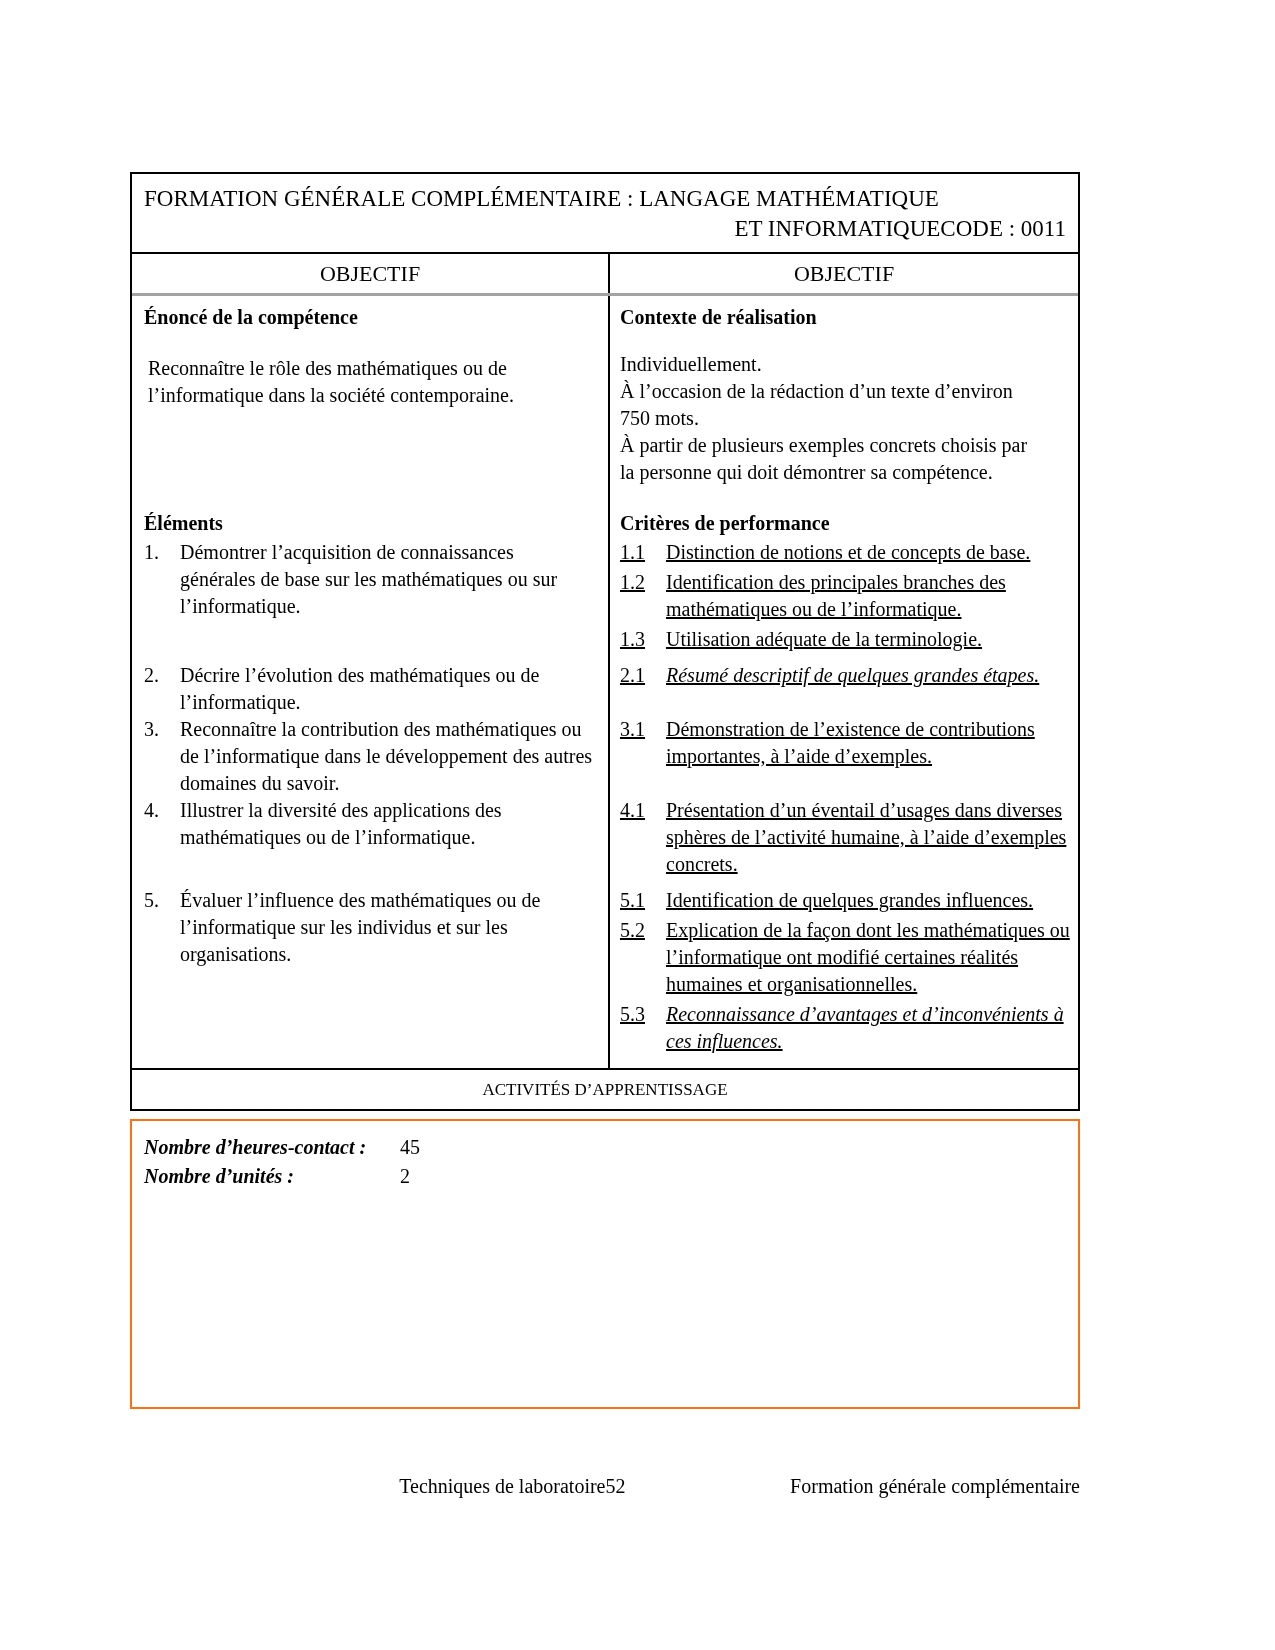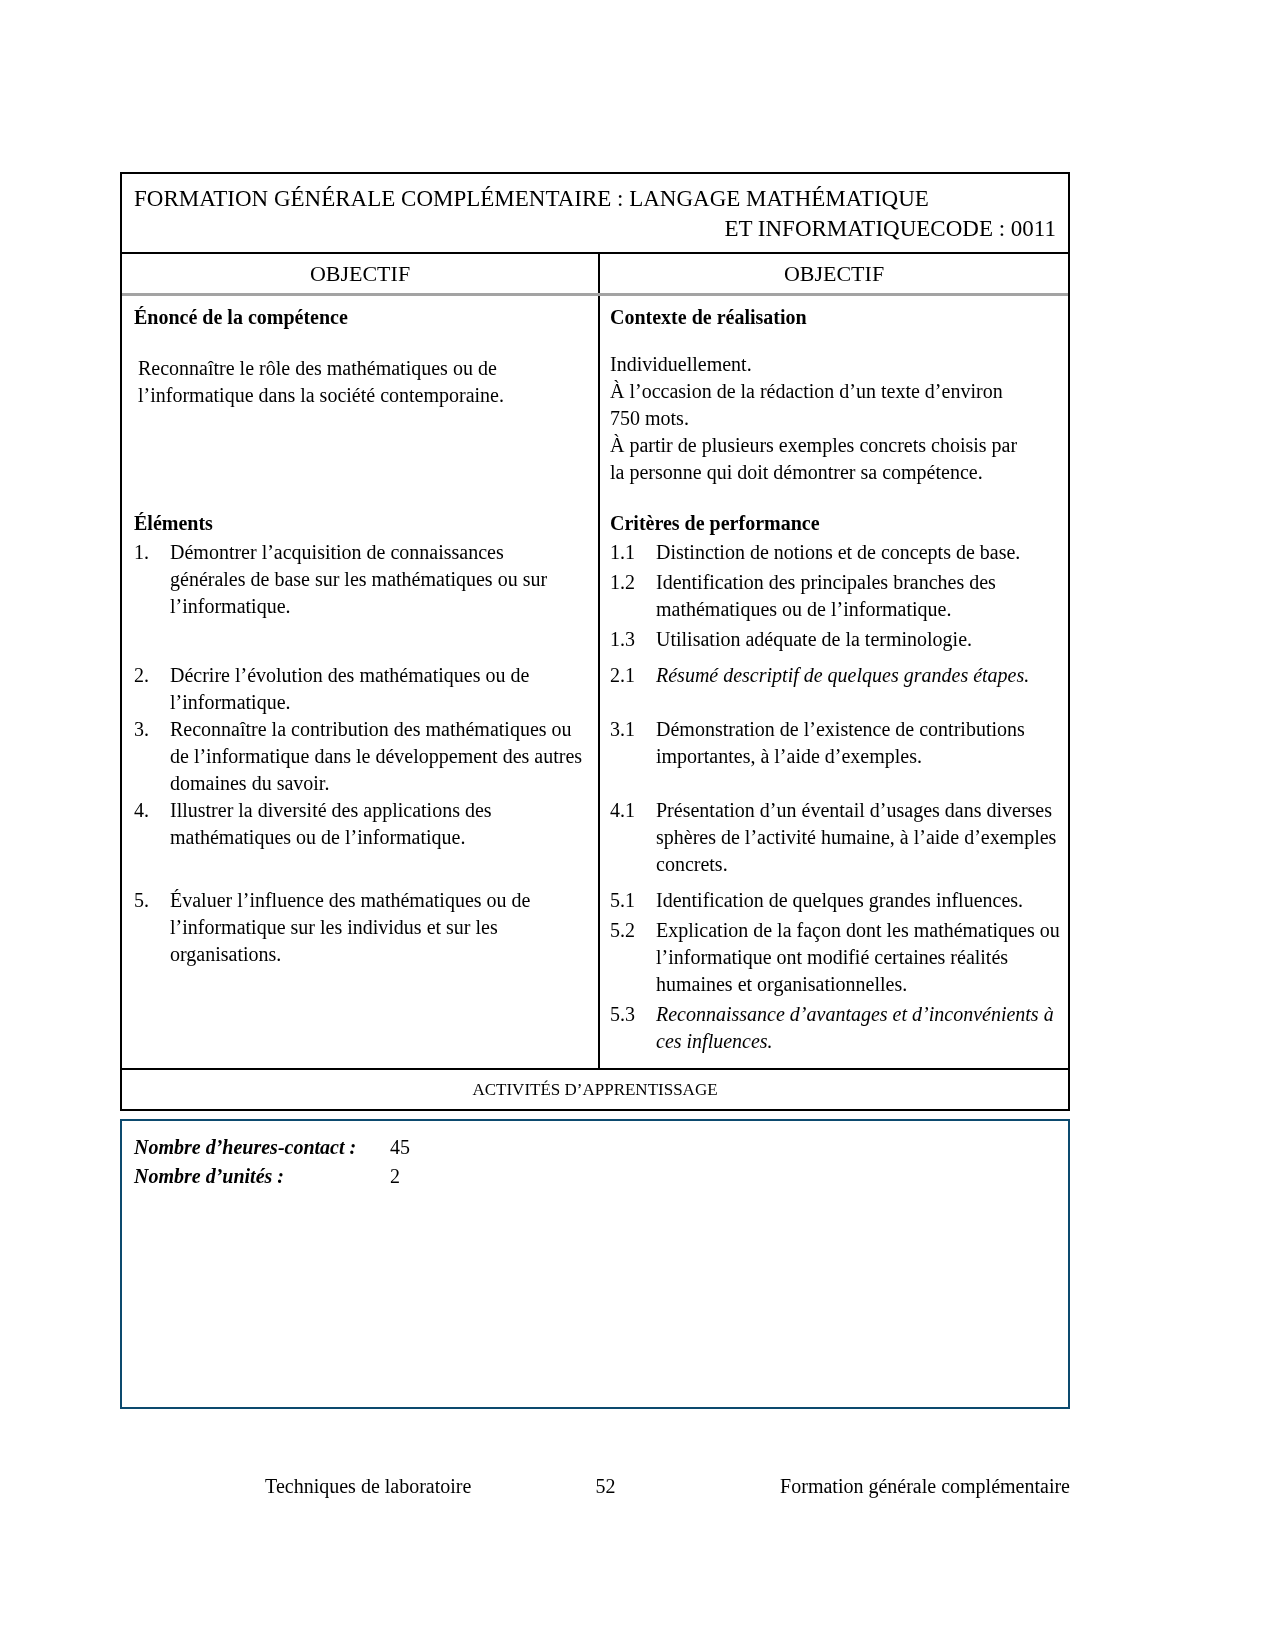--- a/index.html
+++ b/index.html
@@ -4,21 +4,21 @@
 <style>
   html,body { margin:0; padding:0; background:#ffffff; }
   .page {
     position:relative;
     width:1275px; height:1650px;
     background:#ffffff;
     color:#000;
     font-family:"Liberation Serif", serif;
     overflow:hidden;
   }
-  .doc { position:absolute; left:120px; top:172px; width:950px; }
+  .doc { position:absolute; left:130px; top:172px; width:950px; }
 
   .table { border:2px solid #000; }
 
   .title-box { border-bottom:2px solid #000; padding:10px 12px 8px 12px; font-size:23px; line-height:30px; }
   .title-line2-row { display:flex; justify-content:flex-end; }
 
   .col-headers { display:grid; grid-template-columns:476px 1fr; border-bottom:3px solid #a3a3a3; font-size:22px; }
   .col-headers > div { text-align:center; padding:7px 0 6px 0; }
   .col-headers .rch { border-left:2px solid #000; }
 
@@ -30,33 +30,33 @@
   .pb24 { padding-bottom:24px; }
   .pb2  { padding-bottom:2px; }
   .pb6  { padding-bottom:6px; }
   .pb10 { padding-bottom:10px; }
 
   .bold { font-weight:bold; }
   .italic { font-style:italic; }
   .para { margin:4px; }
 
   .li { display:flex; }
-  .crit { margin-bottom:3px; }
+  .crit { margin-bottom:3px;text-decoration:underline; }
   .num-l { flex:0 0 36px; }
   .num-r { flex:0 0 46px; }
   .txt { flex:1; }
 
   .activites-row { border-top:2px solid #000; text-align:center; font-size:17px; padding:10px 0 9px 0; }
 
-  .info-box { border:2px solid #0c4a6e; margin-top:8px; padding:12px 12px; min-height:290px; box-sizing:border-box; }
+  .info-box { border:2px solid #f97316; margin-top:8px; padding:12px 12px; min-height:290px; box-sizing:border-box; }
   .info-row { font-size:20px; line-height:29px; }
   .info-label { font-weight:bold; font-style:italic; display:inline-block; width:256px; }
 
   .footer { display:flex; margin-top:66px; font-size:20px; }
-  .footer .fl { flex:1; text-align:center;margin-left:21px; }
+  .footer .fl { flex:1; text-align:right;margin-left:21px; }
   .footer .fc { flex:0 0 auto; }
   .footer .fr { flex:1; text-align:right; }
 </style>
 </head>
 <body>
 
 <div class="page">
   <div class="doc">
 
     <div class="table">

